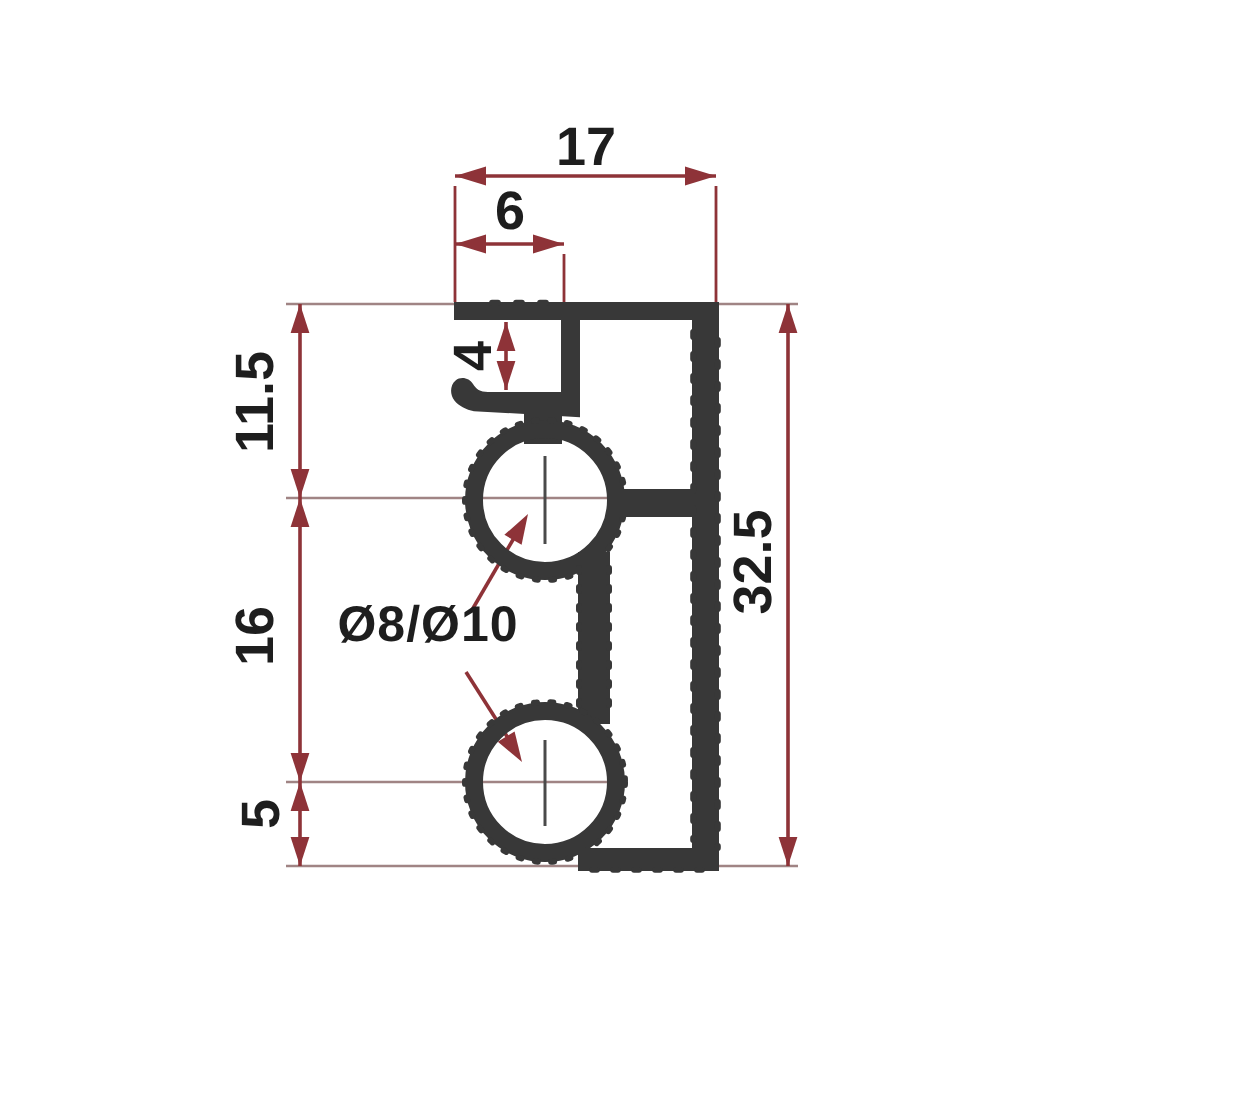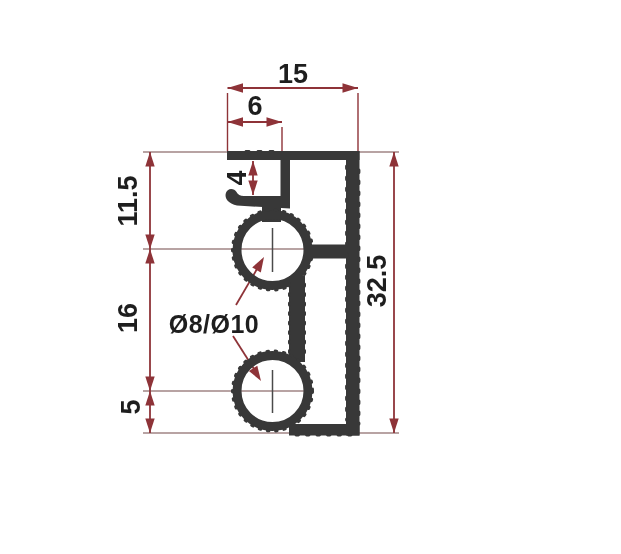--- a/index.html
+++ b/index.html
@@ -98,21 +98,21 @@
       <rect class="pf" x="289" y="424" width="70.5" height="11.5"></rect>
       <line class="knurl" x1="296" y1="435" x2="352" y2="435" stroke-width="2.8" stroke-dasharray="2.5 8"></line>
     </g>
 
     <g>
       <line class="center-mark" x1="272.5" y1="228" x2="272.5" y2="272"></line>
       <line class="center-mark" x1="272.5" y1="370" x2="272.5" y2="413"></line>
     </g>
   </svg>
 
-  <div class="dim-label" style="left:293px;top:74px;">15</div>
+  <div class="dim-label" style="left:293px;top:74px;">17</div>
   <div class="dim-label" style="left:255px;top:106px;">6</div>
   <div class="dim-label rot" style="left:237px;top:178px;">4</div>
   <div class="dim-label rot" style="left:128px;top:201px;">11.5</div>
   <div class="dim-label rot" style="left:128px;top:318px;">16</div>
   <div class="dim-label rot" style="left:131px;top:407px;">5</div>
   <div class="dim-label rot" style="left:377px;top:281px;">32.5</div>
-  <div class="dim-label bore" style="left:214px;top:324px;">Ø8/Ø10</div>
+  <div class="dim-label bore" style="left:214px;top:313px;">Ø8/Ø10</div>
 </div>
 
 </body></html>

